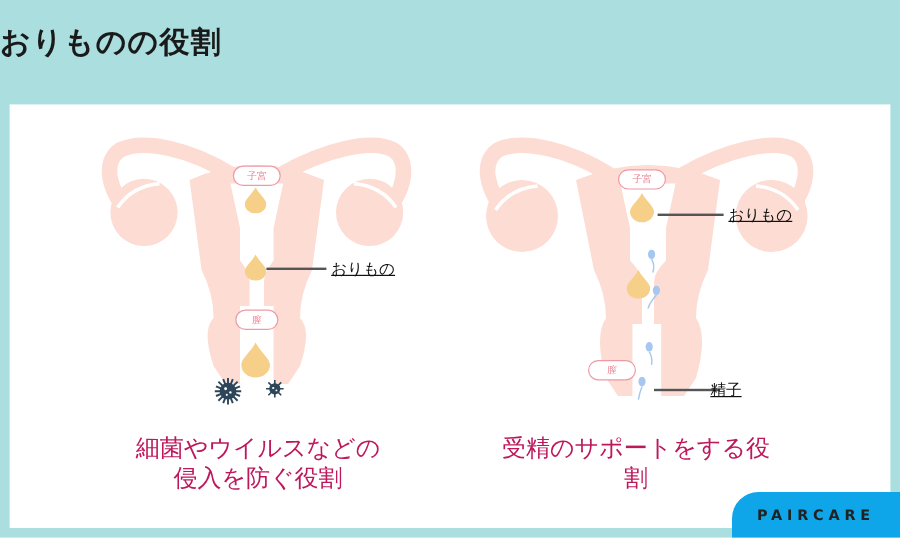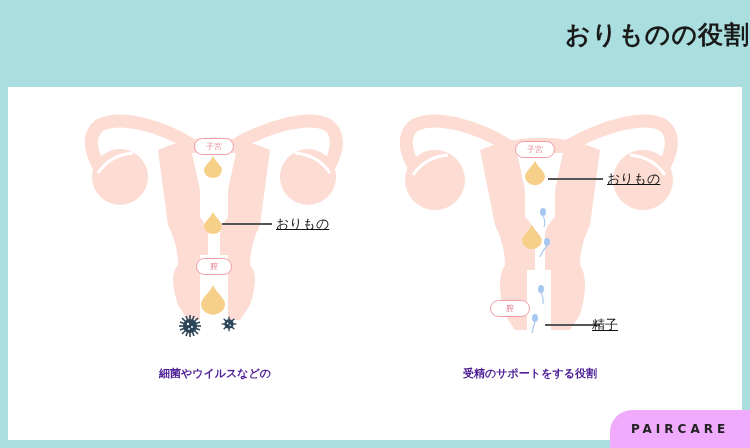--- a/index.html
+++ b/index.html
@@ -1,23 +1,23 @@
 <!DOCTYPE html>
 <html><head>
 <meta charset="utf-8">
 <style>
   html,body{margin:0;padding:0;}
   body{width:750px;height:448px;background:#abdedf;position:relative;overflow:hidden;font-family:"DejaVu Sans",sans-serif;}
-  .header{position:absolute;left:0;top:0;width:750px;height:68px;display:flex;align-items:center;justify-content:flex-end;}
+  .header{position:absolute;left:0;top:0;width:750px;height:68px;display:flex;align-items:center;justify-content:flex-start;}
   .title{font-size:25px;font-weight:bold;color:#1a1a1a;letter-spacing:1px;}
   .panel{position:absolute;left:8px;top:87px;width:734px;height:353px;background:#fff;}
   .figure{position:absolute;}
-  .caption{position:absolute;font-size:11px;color:#4c1d95;text-align:center;line-height:25px;font-weight:bold;}
+  .caption{position:absolute;font-size:20px;color:#be185d;text-align:center;line-height:25px;}
   .callout{position:absolute;font-size:13px;color:#111;text-decoration:underline;}
-  .brand{position:absolute;right:0;top:410px;width:140px;height:38px;background:#f0abfc;border-top-left-radius:22px;display:flex;align-items:center;justify-content:center;}
+  .brand{position:absolute;right:0;top:410px;width:140px;height:38px;background:#0ea5e9;border-top-left-radius:22px;display:flex;align-items:center;justify-content:center;}
   .brand span{font-size:12px;font-weight:bold;color:#222;letter-spacing:4px;}
 </style>
 </head>
 <body>
 
 <div class="header">
   <div class="title">おりものの役割</div>
 </div>
 
 <div class="panel"></div>
@@ -79,20 +79,21 @@
   <circle r="7" fill="#2d4558"></circle>
     <circle cx="-2" cy="-1" r="1.4" fill="#fff"></circle>
     <circle cx="2" cy="2" r="1.2" fill="#fff"></circle>
 </svg>
 
 <div style="position:absolute;left:222px;top:223px;width:50px;height:1.5px;background:#555;"></div>
 <div class="callout" style="left:276px;top:215px;">おりもの</div>
 
 <div class="caption" style="left:100px;top:361px;width:230px;">
   <div>細菌やウイルスなどの</div>
+  <div>侵入を防ぐ役割</div>
 </div>
 
 <svg class="figure" style="left:395px;top:105px;" width="285" height="235" viewBox="0 0 285 235">
   <g fill="none" stroke="#fcdcd3" stroke-width="13" stroke-linecap="round">
     <path d="M112 40 C 80 20, 40 10, 20 20 C 5 30, 10 55, 30 75 L 40 85"></path>
     <path d="M175 40 C 210 20, 250 10, 268 20 C 282 30, 278 55, 258 75 L 248 85"></path>
   </g>
   <circle cx="40" cy="75" r="30" fill="#fcdcd3"></circle>
   <circle cx="248" cy="75" r="30" fill="#fcdcd3"></circle>
   <path d="M18 70 q 12 -18 35 -20" stroke="#fff" stroke-width="3" fill="none"></path>

